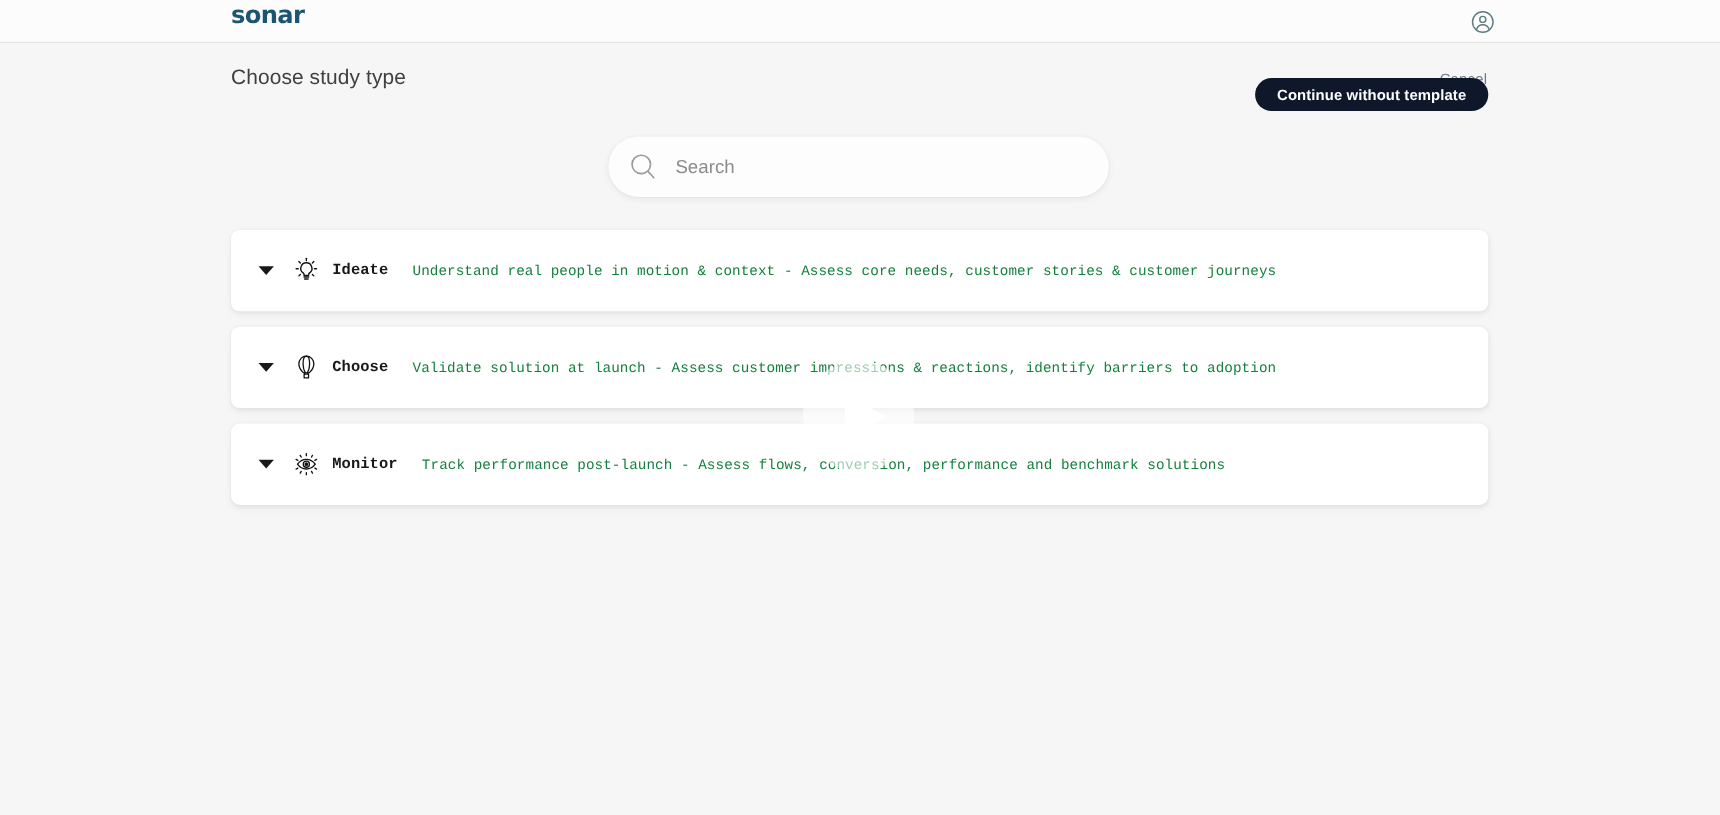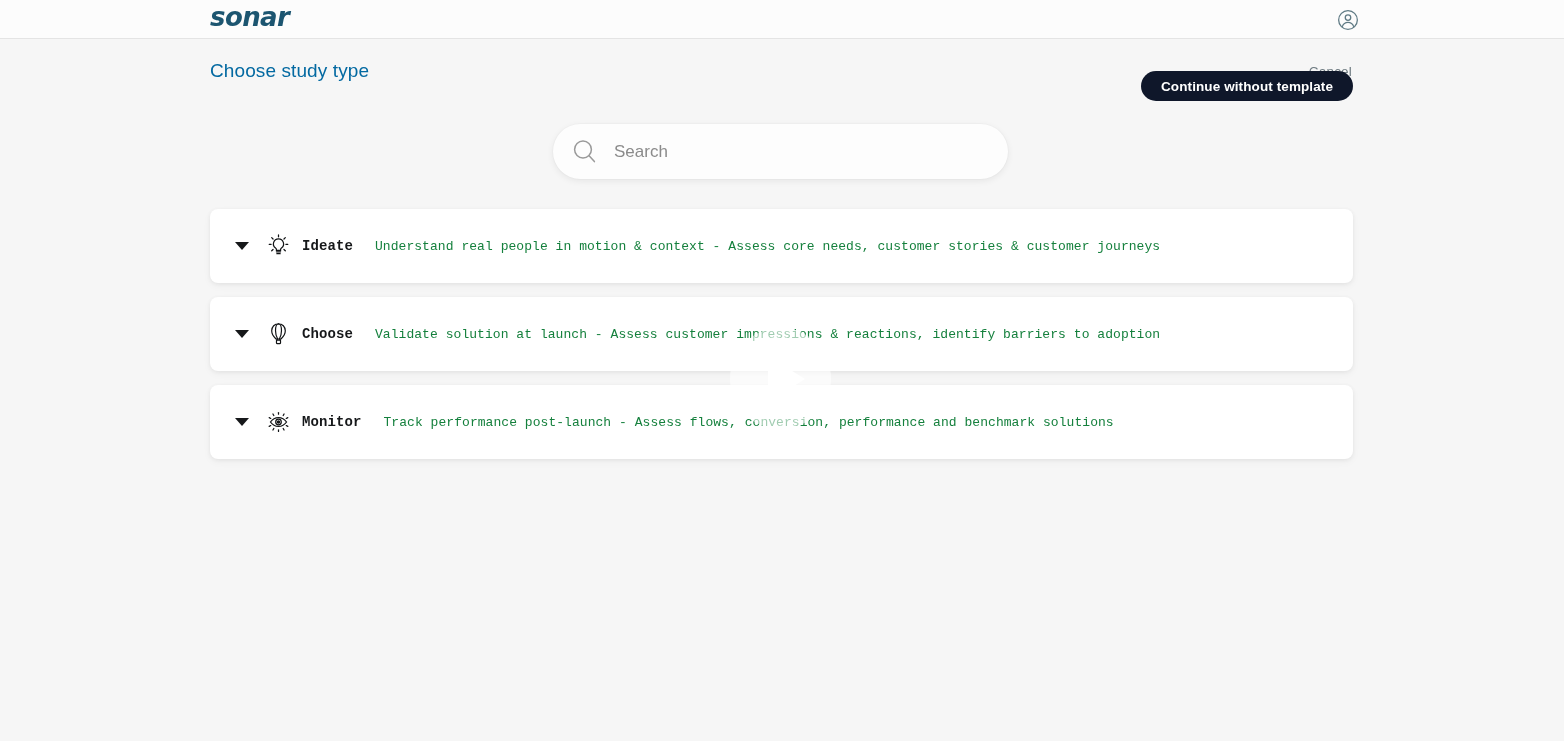--- a/index.html
+++ b/index.html
@@ -24,28 +24,27 @@
     height: 39px;
     background: #fcfcfc;
     border-bottom: 1px solid #e4e4e4;
     display: flex;
     align-items: center;
   }
   .brand {
     position: absolute;
     left: 210px;
     top: 4px;
-    font-size: 26px;
+    font-size: 22px;
     font-weight: 700;
     letter-spacing: -0.6px;
     color: #1c5570;
     font-family: "DejaVu Sans", sans-serif;
     line-height: 1;
     user-select: none;
-    font-style: italic;
   }
   .account-btn {
     position: absolute;
     right: 205px;
     top: 9px;
     width: 22px;
     height: 22px;
     cursor: pointer;
   }
 
@@ -54,21 +53,21 @@
     position: absolute;
     top: 39px; left: 0;
     width: 1564px;
     height: 68px;
   }
   .page-title {
     position: absolute;
     left: 210px;
     top: 21px;
     font-size: 19px;
-    color: #0369a1;
+    color: #404040;
     font-weight: 400;
     letter-spacing: 0.1px;
   }
   .cancel-link {
     position: absolute;
     right: 212px;
     top: 25px;
     font-size: 13.5px;
     color: #6d7a80;
     cursor: pointer;

